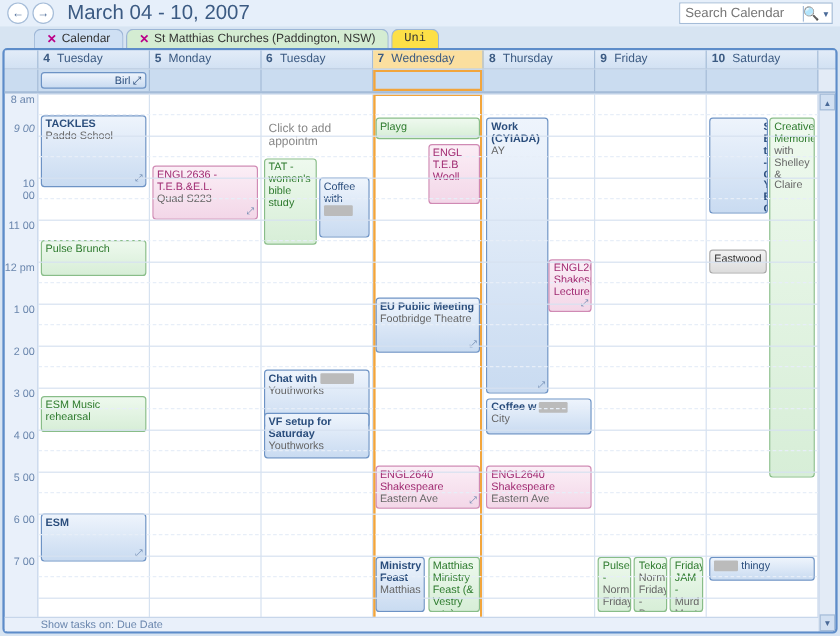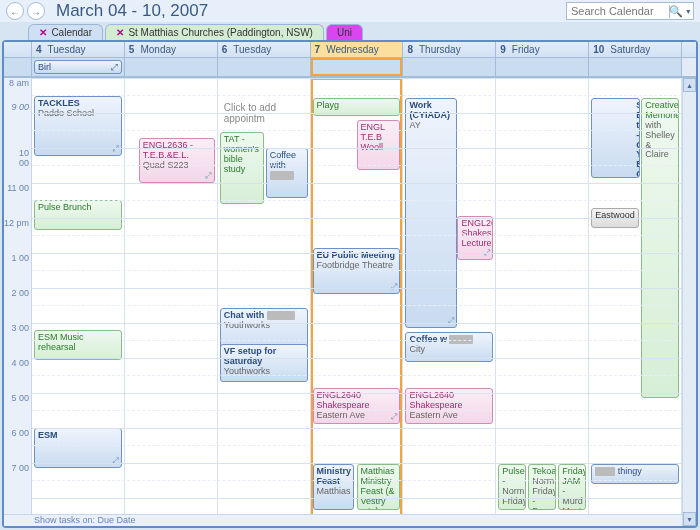--- a/index.html
+++ b/index.html
@@ -9,21 +9,21 @@
   .date-title { font-size: 17px; color: #3b5a82; margin-left: 8px; flex: 1; }
   .searchbox { width: 128px; height: 18px; border: 1px solid #a5bcd8; background: #fff; display: flex; align-items: center; }
   .searchbox input { border: 0; width: 100%; height: 100%; font-size: 11px; padding: 0 4px; outline: none; color: #888; }
   .searchbox .mag { width: 18px; border-left: 1px solid #a5bcd8; display:flex; align-items:center; justify-content:center; color:#4a6a98; }
   .searchbox .dd { width: 12px; display:flex; align-items:center; justify-content:center; color:#4a6a98; font-size:8px;}
   .viewtabs { height: 18px; display: flex; align-items: flex-end; padding-left: 28px; background: transparent; }
   .vtab { height: 16px; padding: 1px 10px; border: 1px solid #9db6d6; border-bottom: none; border-radius: 6px 6px 0 0; margin-right: 2px; font-size: 10px; display: flex; align-items: center; gap: 4px; cursor: pointer; }
   .vtab .x { color: #b08; font-weight: bold; }
   .vtab.blue { background: #cfe0f4; }
   .vtab.green { background: #d4ecd2; }
-  .vtab.pink { background: #d946ef; }
+  .vtab.pink { background: #fde047; font-family: Liberation Mono, monospace; }
   .gridwrap { position: relative; width: 696px; height: 488px; margin: 0 2px; border: 2px solid #5d8cc9; border-radius: 4px; background: #fff; display: flex; }
   .dayheaders { height: 16px; display: flex; border-bottom: 1px solid #a5bcd8; background: linear-gradient(#e2ecf8,#d2e1f3); }
   .dayhdr { flex: 1; border-right: 1px solid #a5bcd8; display: flex; align-items: center; gap: 6px; padding-left: 4px; font-size: 10px; color: #3b5a82; cursor: pointer; }
   .dayhdr .dnum { font-weight: bold; }
   .alldayrow { height: 20px; display: flex; border-bottom: 2px solid #a5bcd8; background: #cadcf0; }
   .alldaycell { flex: 1; border-right: 1px solid #a5bcd8; position: relative; }
   .days { flex: 1; display: flex; flex-direction: column; }
   .timebody { flex: 1; display: flex; position: relative; overflow: hidden; }
   .timegrid { width: 28px; flex: none; border-right: 1px solid #c7d6ea; background: #e9f0fa; position: relative; }
   .hourlabel { position: absolute; right: 2px; width: 26px; text-align: right; color: #6a86ad; font-size: 9px; }
@@ -36,21 +36,21 @@
   .evt .sub { color: #666; }
   .evt .corner { position:absolute; bottom:1px; right:2px; font-size:8px; color:#6a86ad; }
   .evt.blue { border-color:#6d93c5; background:linear-gradient(#eef4fc,#c9dbf1); color:#2a4d7c; }
   .evt.pink { border-color:#d08ab4; background:linear-gradient(#fbeef6,#f3d7e8); color:#a02b72; }
   .evt.green { border-color:#88bd88; background:linear-gradient(#eef9ee,#d7eed7); color:#2d7a2d; }
   .evt.gray { border-color:#aaa; background:linear-gradient(#f3f3f3,#dcdcdc); color:#333; }
   .scrolly { width: 14px; flex:none; background:#e3ebf6; border-left:1px solid #c7d6ea; position:relative; }
   .scrolly .btn { position:absolute; left:0; right:0; height:14px; background:#d2e0f2; border:1px solid #a5bcd8; display:flex; align-items:center; justify-content:center; font-size:8px; color:#4a6a98; cursor:pointer;}
   .footer { position:absolute; bottom:0; left:0; right:14px; height:12px; background:#e9f0fa; border-top:1px solid #c7d6ea; color:#6a86ad; font-size:9px; padding-left:30px; }
   .clickadd { color:#888; font-size:10px; padding:4px; }
-  .allday-evt { position:absolute; left:2px; right:2px; top:2px; bottom:2px; border-radius:3px; background:linear-gradient(#eef4fc,#c9dbf1); border:1px solid #6d93c5; font-size:9px; padding:1px 3px; color:#2a4d7c; display:flex; align-items:center; justify-content:space-between; gap:2px;}
+  .allday-evt { position:absolute; left:2px; right:2px; top:2px; bottom:2px; border-radius:3px; background:linear-gradient(#eef4fc,#c9dbf1); border:1px solid #6d93c5; font-size:9px; padding:1px 3px; color:#2a4d7c; display:flex; align-items:center; justify-content:flex-end; gap:2px;}
   .redact { display:inline-block; background:#bbb; border-radius:1px; height:9px; vertical-align:middle; }
 </style>
 </head>
 <body>
 
 <div class="toolbar">
   <div class="navbtn">←</div>
   <div class="navbtn">→</div>
   <div class="date-title">March 04 - 10, 2007</div>
   <div class="searchbox">
@@ -145,21 +145,21 @@
       <div class="daycols" id="daycols">
 
         <div class="daycol">
           <div class="evt blue" style="top:18px;height:60px;left:2px;right:2px;"><b>TACKLES</b><br><span class="sub">Paddo School</span><span class="corner">⤢</span></div>
           <div class="evt green" style="top:122px;height:30px;left:2px;right:2px;"><span>Pulse Brunch</span></div>
           <div class="evt green" style="top:252px;height:30px;left:2px;right:2px;"><span>ESM Music rehearsal</span></div>
           <div class="evt blue" style="top:350px;height:40px;left:2px;right:2px;"><b>ESM</b><span class="corner">⤢</span></div>
         </div>
 
         <div class="daycol">
-          <div class="evt pink" style="top:60px;height:45px;left:2px;right:2px;margin-left:12px;"><span>ENGL2636 - T.E.B.&amp;E.L.</span><br><span class="sub">Quad S223</span><span class="corner">⤢</span></div>
+          <div class="evt pink" style="top:60px;height:45px;left:2px;right:2px;"><span>ENGL2636 - T.E.B.&amp;E.L.</span><br><span class="sub">Quad S223</span><span class="corner">⤢</span></div>
         </div>
 
         <div class="daycol">
           <div class="clickadd" style="position:absolute;top:20px;left:2px;right:2px;">Click to add appointm</div>
           <div class="evt green" style="top:54px;height:72px;left:2px;right:46px;"><span>TAT - women's bible study</span></div>
           <div class="evt blue" style="top:70px;height:50px;left:48px;right:2px;"><span>Coffee with</span> <span class="redact" style="width:24px;"></span></div>
           <div class="evt blue" style="top:230px;height:48px;left:2px;right:2px;"><b>Chat with</b> <span class="redact" style="width:28px;"></span><br><span class="sub">Youthworks</span></div>
           <div class="evt blue" style="top:266px;height:38px;left:2px;right:2px;"><b>VF setup for Saturday</b><br><span class="sub">Youthworks</span></div>
         </div>
 

